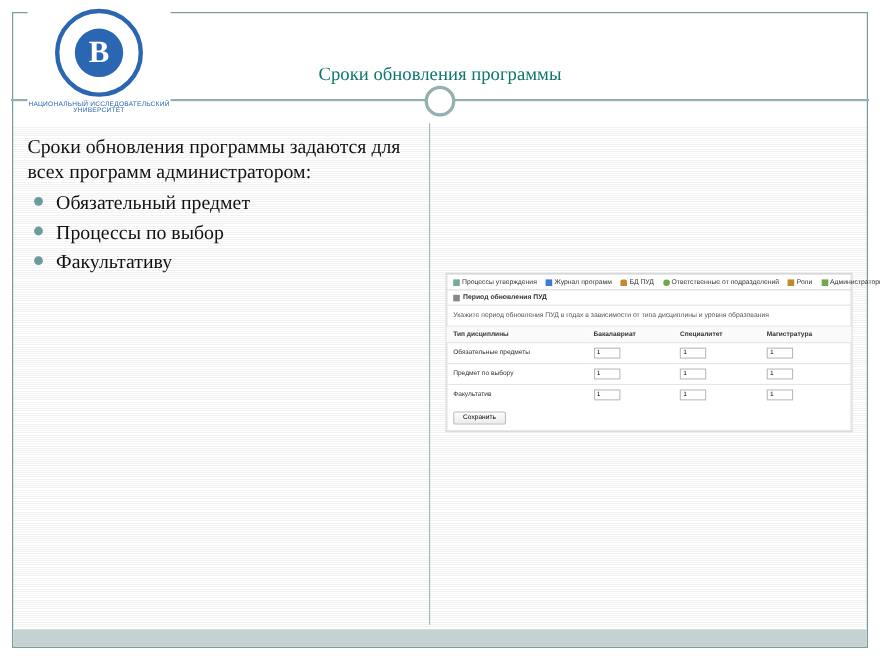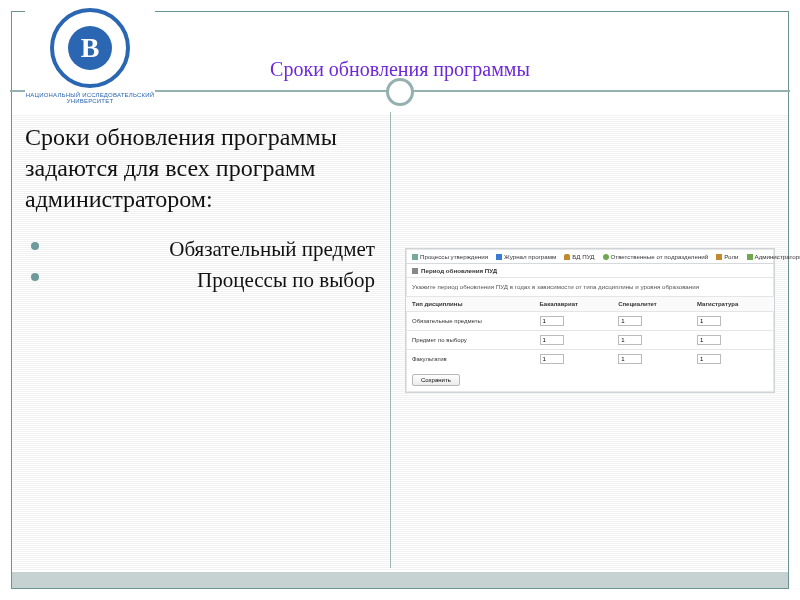--- a/index.html
+++ b/index.html
@@ -50,22 +50,22 @@
     font-size: 6px;
     color: #2b66b2;
     font-family: Arial, sans-serif;
     letter-spacing: 0.2px;
   }
   .title {
     position: absolute;
     top: 58px;
     left: 0; right: 0;
     text-align: center;
-    color: #6d28d9;
-    font-size: 20px;
+    color: #0f766e;
+    font-size: 17px;
   }
   .ornament-line {
     position: absolute;
     top: 90px;
     left: 10px; right: 10px;
     height: 22px;
   }
   .ornament-line::before,
   .ornament-line::after {
     content: "";
@@ -107,34 +107,33 @@
     background: #c6d2d2;
   }
   .left-col {
     position: absolute;
     top: 122px;
     left: 25px;
     width: 350px;
     color: #111;
   }
   .left-col .intro {
-    font-size: 24px;
+    font-size: 18px;
     line-height: 1.3;
-    margin-bottom: 18px;
+    margin-bottom: 2px;
   }
   .left-col ul {
     list-style: none;
     padding-left: 6px;
   }
   .left-col li {
-    font-size: 21px;
+    font-size: 18px;
     line-height: 1.5;
     padding-left: 20px;
     position: relative;
-    text-align: right;
   }
   .left-col li::before {
     content: "";
     position: absolute;
     left: 0; top: 8px;
     width: 8px; height: 8px;
     border-radius: 50%;
     background: #6d9a9a;
   }
   .screenshot {
@@ -237,20 +236,21 @@
   <div class="ornament-circle"></div>
 </div>
 
 <div class="divider-v"></div>
 
 <div class="left-col">
   <p class="intro">Сроки обновления программы задаются для всех программ администратором:</p>
   <ul>
     <li>Обязательный предмет</li>
     <li>Процессы по выбор</li>
+    <li>Факультативу</li>
   </ul>
 </div>
 
 <div class="screenshot">
   <div class="ss-tabs">
     <span class="ss-tab">
         <span class="ss-icon ic-tree"></span>
         <span>Процессы утверждения</span>
       </span>
     <span class="ss-tab">

